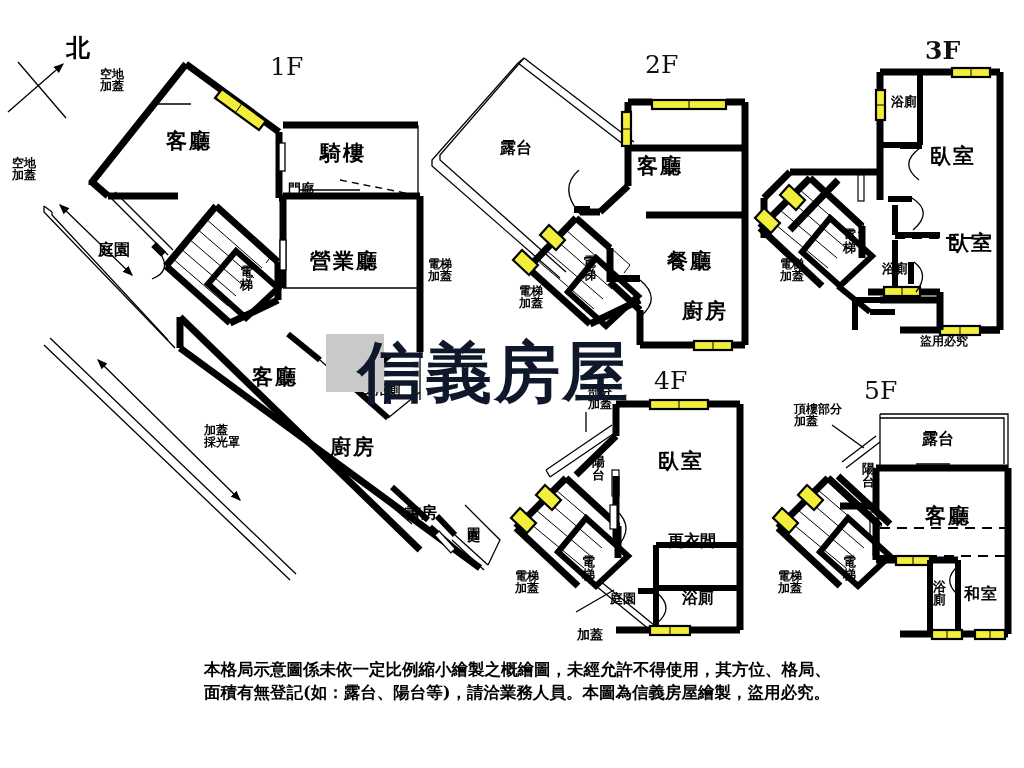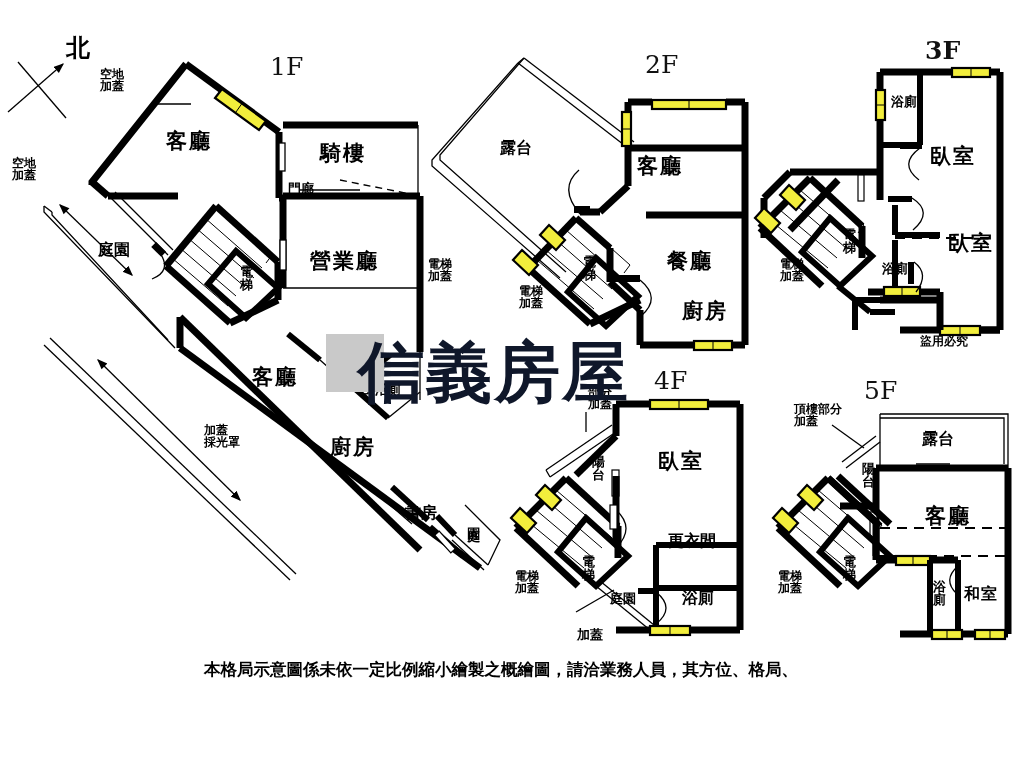--- a/index.html
+++ b/index.html
@@ -497,16 +497,17 @@
 梯</div>
   <div class="lbl note two" style="left:778px;top:570px;">電梯
 加蓋</div>
 
   <div id="watermark">
     <div id="wm-logo"></div>
     <div id="wm-text">信義房屋</div>
   </div>
 
   <div id="disclaimer">
-    <div>本格局示意圖係未依一定比例縮小繪製之概繪圖，請洽業務人員，其方位、格局、</div>
+    <div>本格局示意圖係未依一定比例縮小繪製之概繪圖，未經允許不得使用，其方位、格局、</div>
+    <div>面積有無登記(如：露台、陽台等)，請洽業務人員。本圖為信義房屋繪製，盜用必究。</div>
   </div>
 
 </div>
 
 </body></html>

